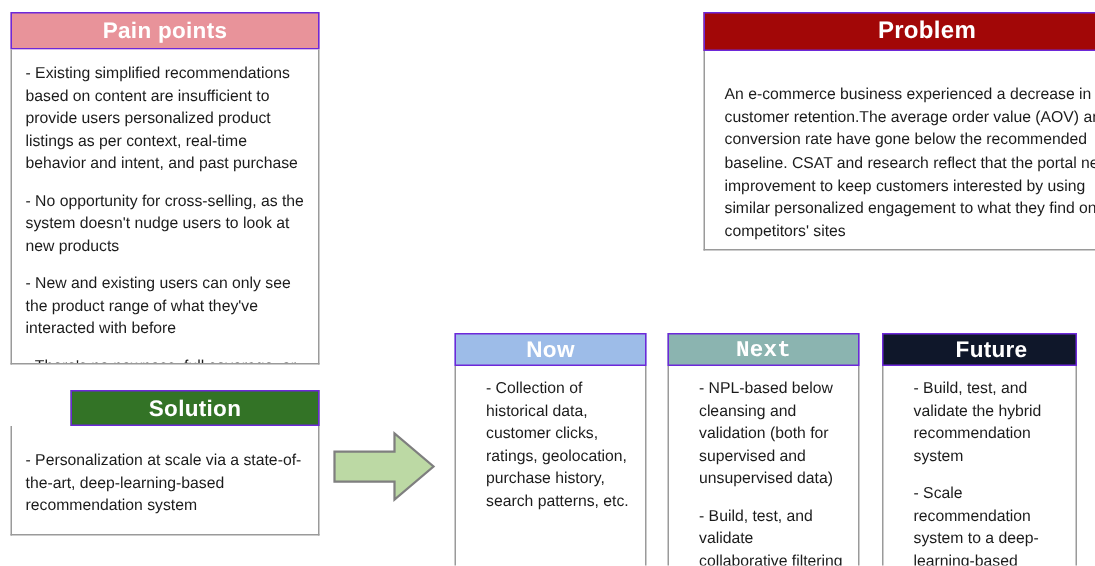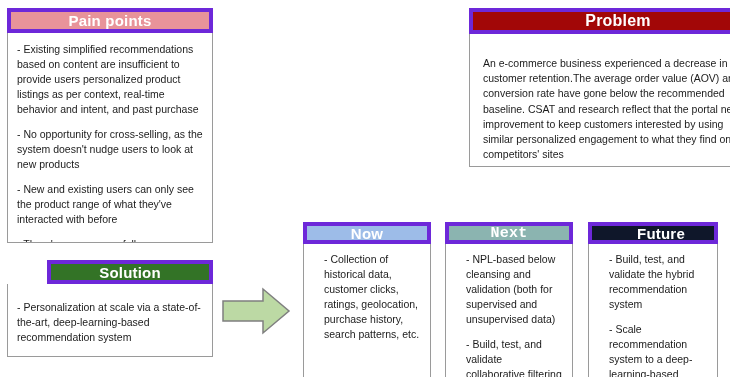--- a/index.html
+++ b/index.html
@@ -16,21 +16,21 @@
   }
 
   
   .panel {
     position: absolute;
     box-sizing: border-box;
     background: #ffffff;
   }
   .panel-header {
     box-sizing: border-box;
-    border: 4px solid #6d28d9;
+    border: 1px solid #6d28d9;
     color: #ffffff;
     font-weight: bold;
     text-align: center;
     display: flex;
     align-items: center;
     justify-content: center;
     letter-spacing: 0.2px;
   }
   .panel-body {
     box-sizing: border-box;

